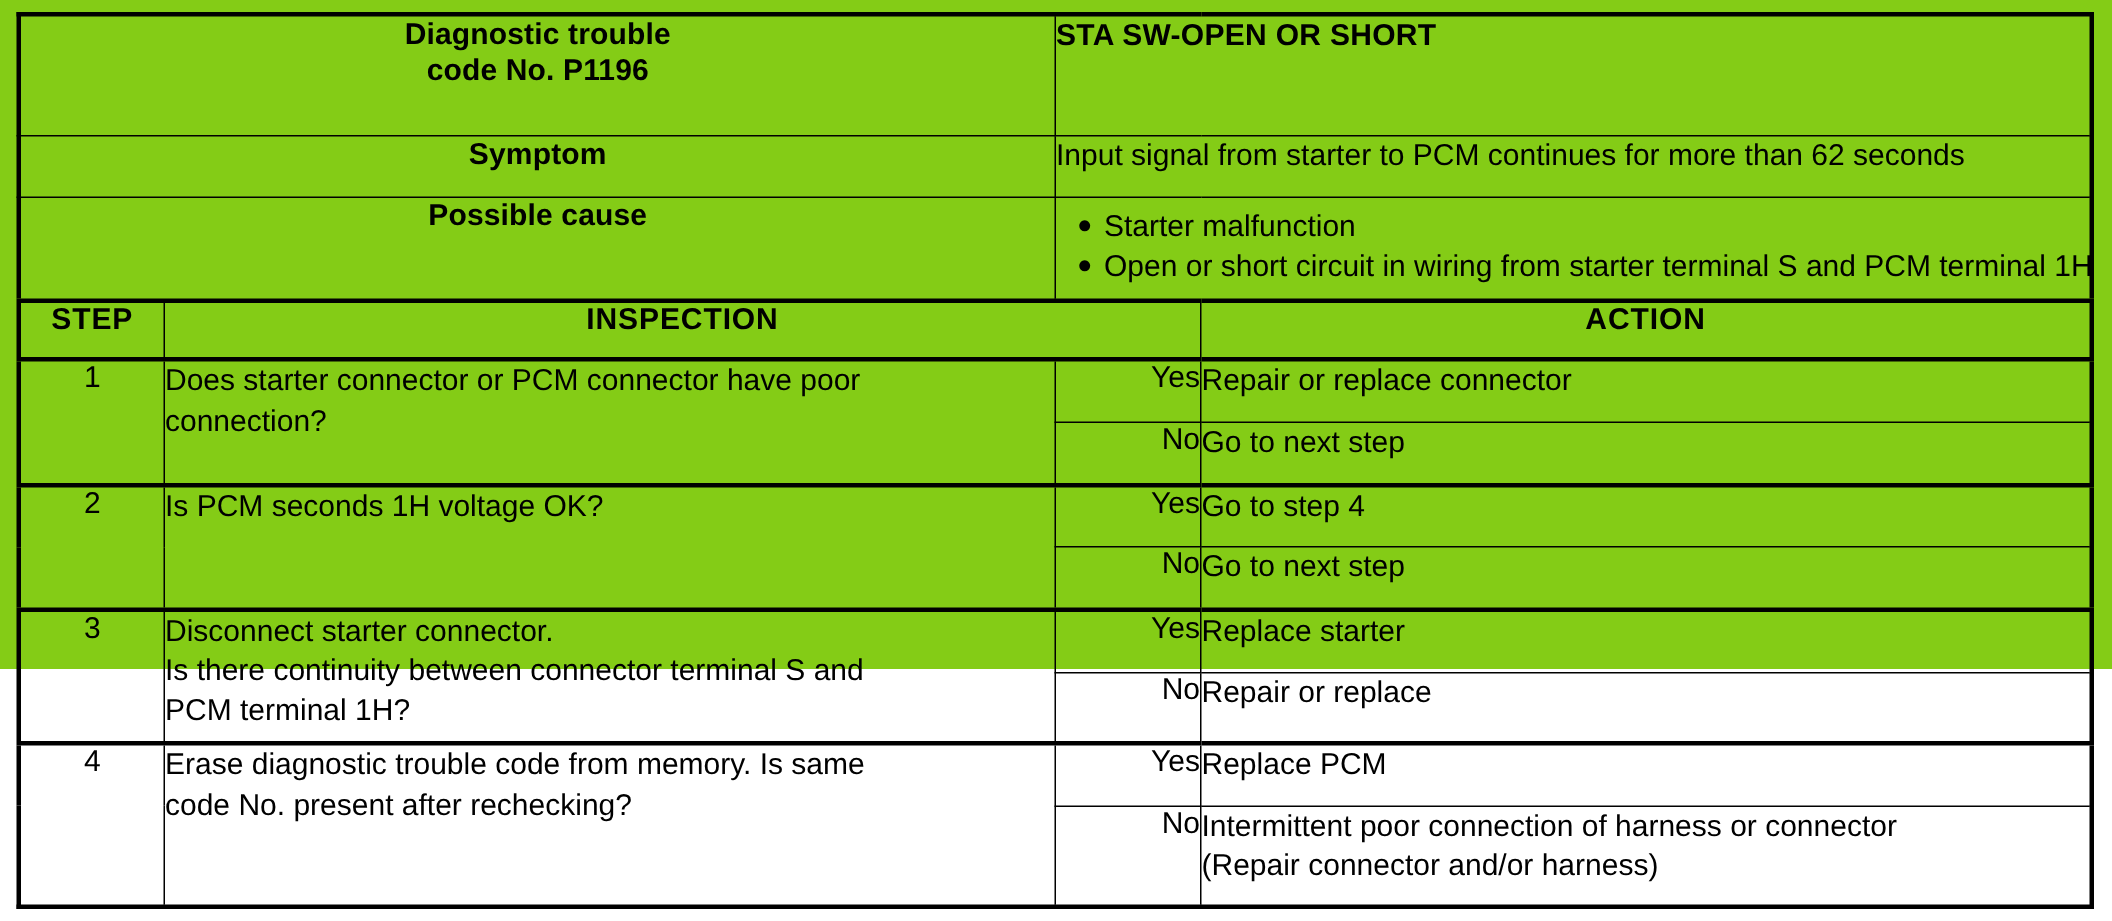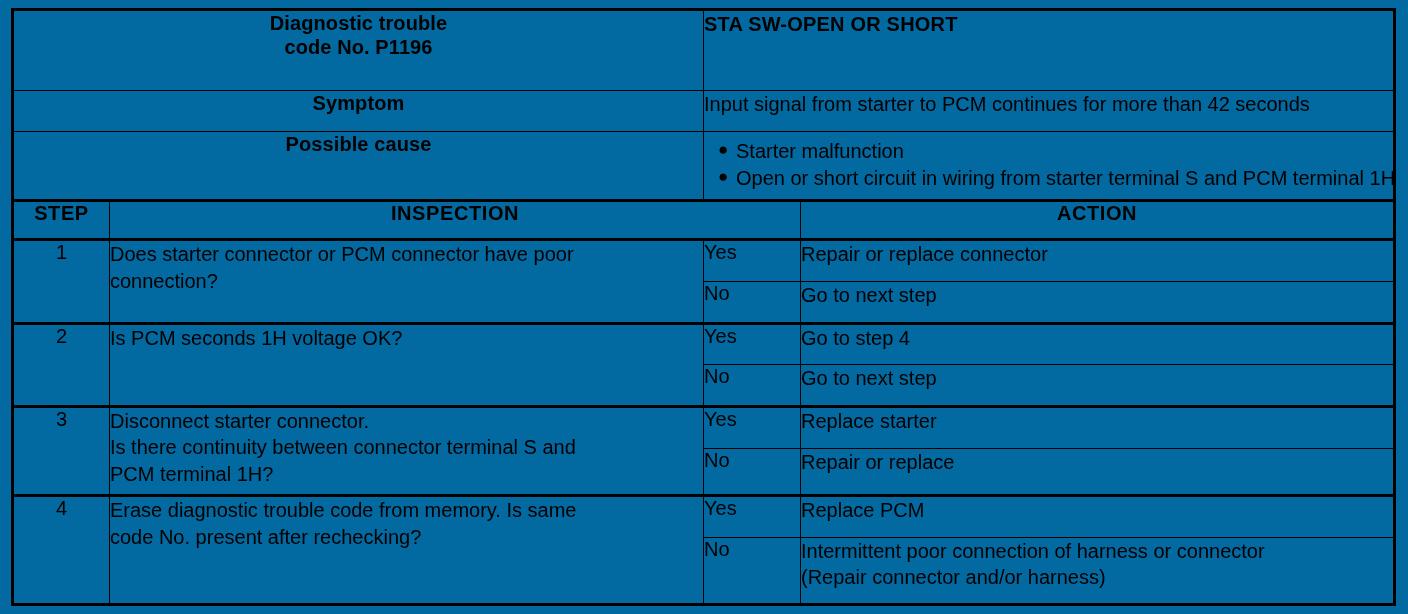--- a/index.html
+++ b/index.html
@@ -11,22 +11,22 @@
     width: 1408px;
     height: 614px;
     font-family: "Liberation Sans", sans-serif;
     color: #000000;
     overflow: hidden;
   }
 
   .page {
     position: relative;
     width: 1408px;
-    height: 614px;
-    background: #0369a1;
+    height: 446px;
+    background: #84cc16;
   }
 
   
   .dtc-table {
     position: absolute;
     left: 11px;
     top: 8px;
     width: 1385px;
     height: 598px;
     border: 3px solid #000;
@@ -107,21 +107,21 @@
   }
   .insp-cell {
     font-size: 20px;
     line-height: 1.32;
     padding: 8px 10px 6px 12px;
     vertical-align: top;
   }
   .insp-cell .ln { white-space: nowrap; display: block; }
 
   .yn-cell {
-    text-align: left;
+    text-align: right;
     font-size: 20px;
     vertical-align: middle;
     padding: 4px 0;
     height: 41px;
   }
   .act-cell {
     font-size: 20px;
     line-height: 1.32;
     vertical-align: middle;
     padding: 4px 12px;
@@ -145,21 +145,21 @@
       <tr>
         <td class="lbl-cell" colspan="2" style="height:80px">
           <span class="ln">Diagnostic trouble</span><br>
           <span class="ln">code No. P1196</span>
         </td>
         <td class="val-cell bold" colspan="2">STA SW-OPEN OR SHORT</td>
       </tr>
 
       <tr>
         <td class="lbl-cell" colspan="2" style="height:40px">Symptom</td>
-        <td class="val-cell" colspan="2">Input signal from starter to PCM continues for more than 42 seconds</td>
+        <td class="val-cell" colspan="2">Input signal from starter to PCM continues for more than 62 seconds</td>
       </tr>
 
       <tr>
         <td class="lbl-cell" colspan="2" style="height:65px">Possible cause</td>
         <td class="val-cell" colspan="2" style="padding:6px 12px">
           <ul class="cause-list">
             <li>
               <span class="bullet">●</span>
               <span>Starter malfunction</span>
             </li>

